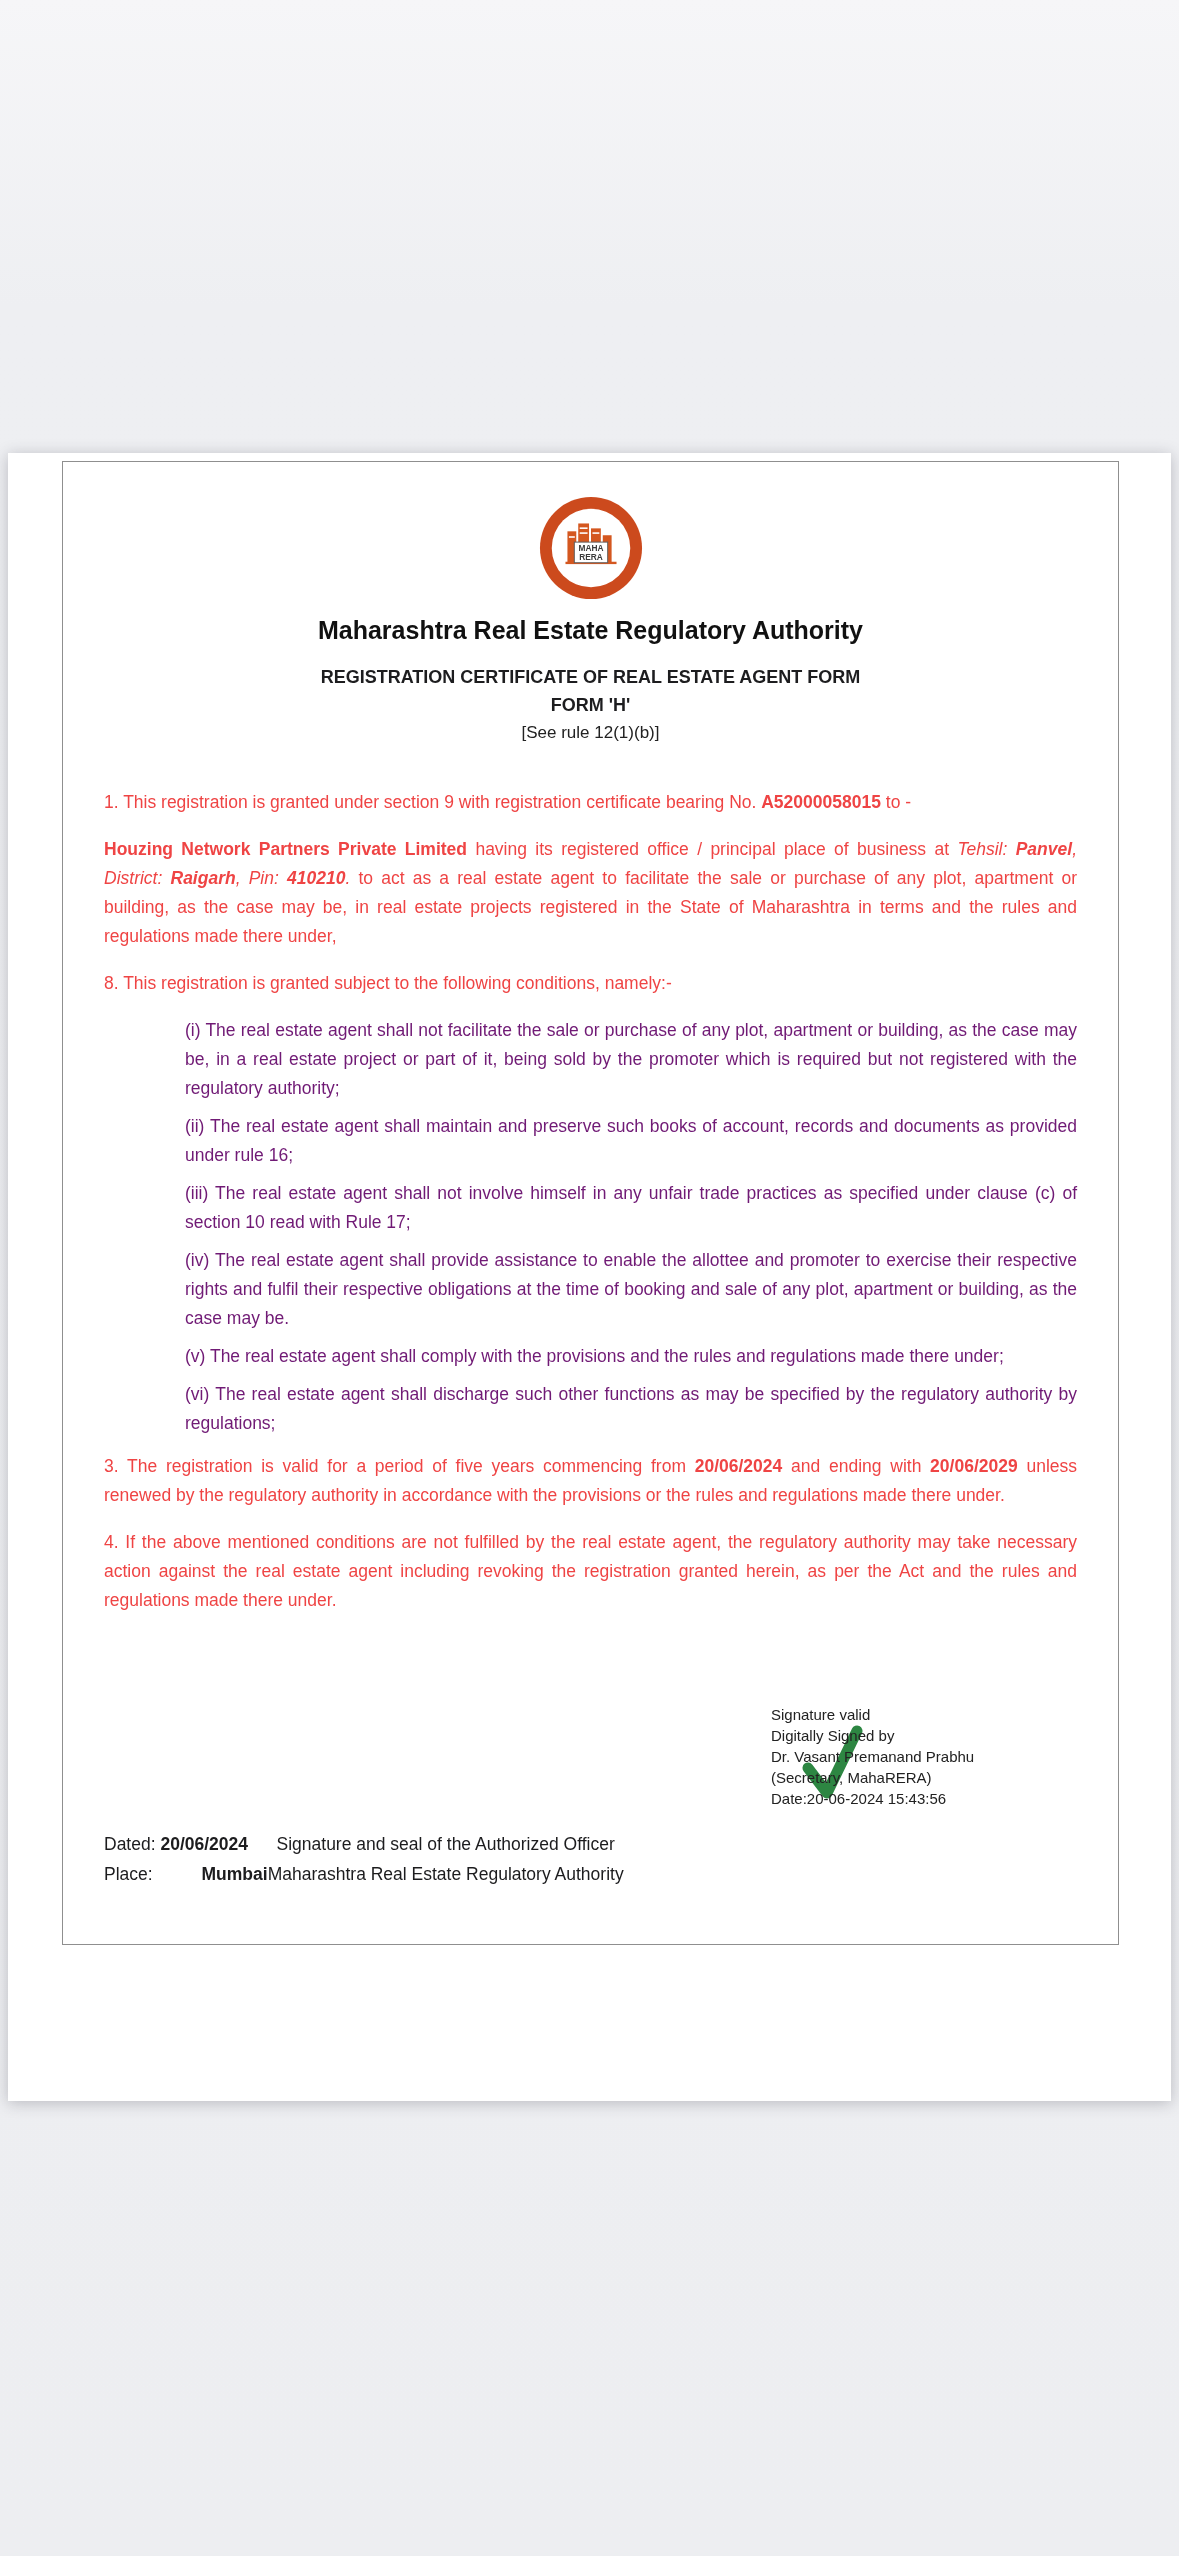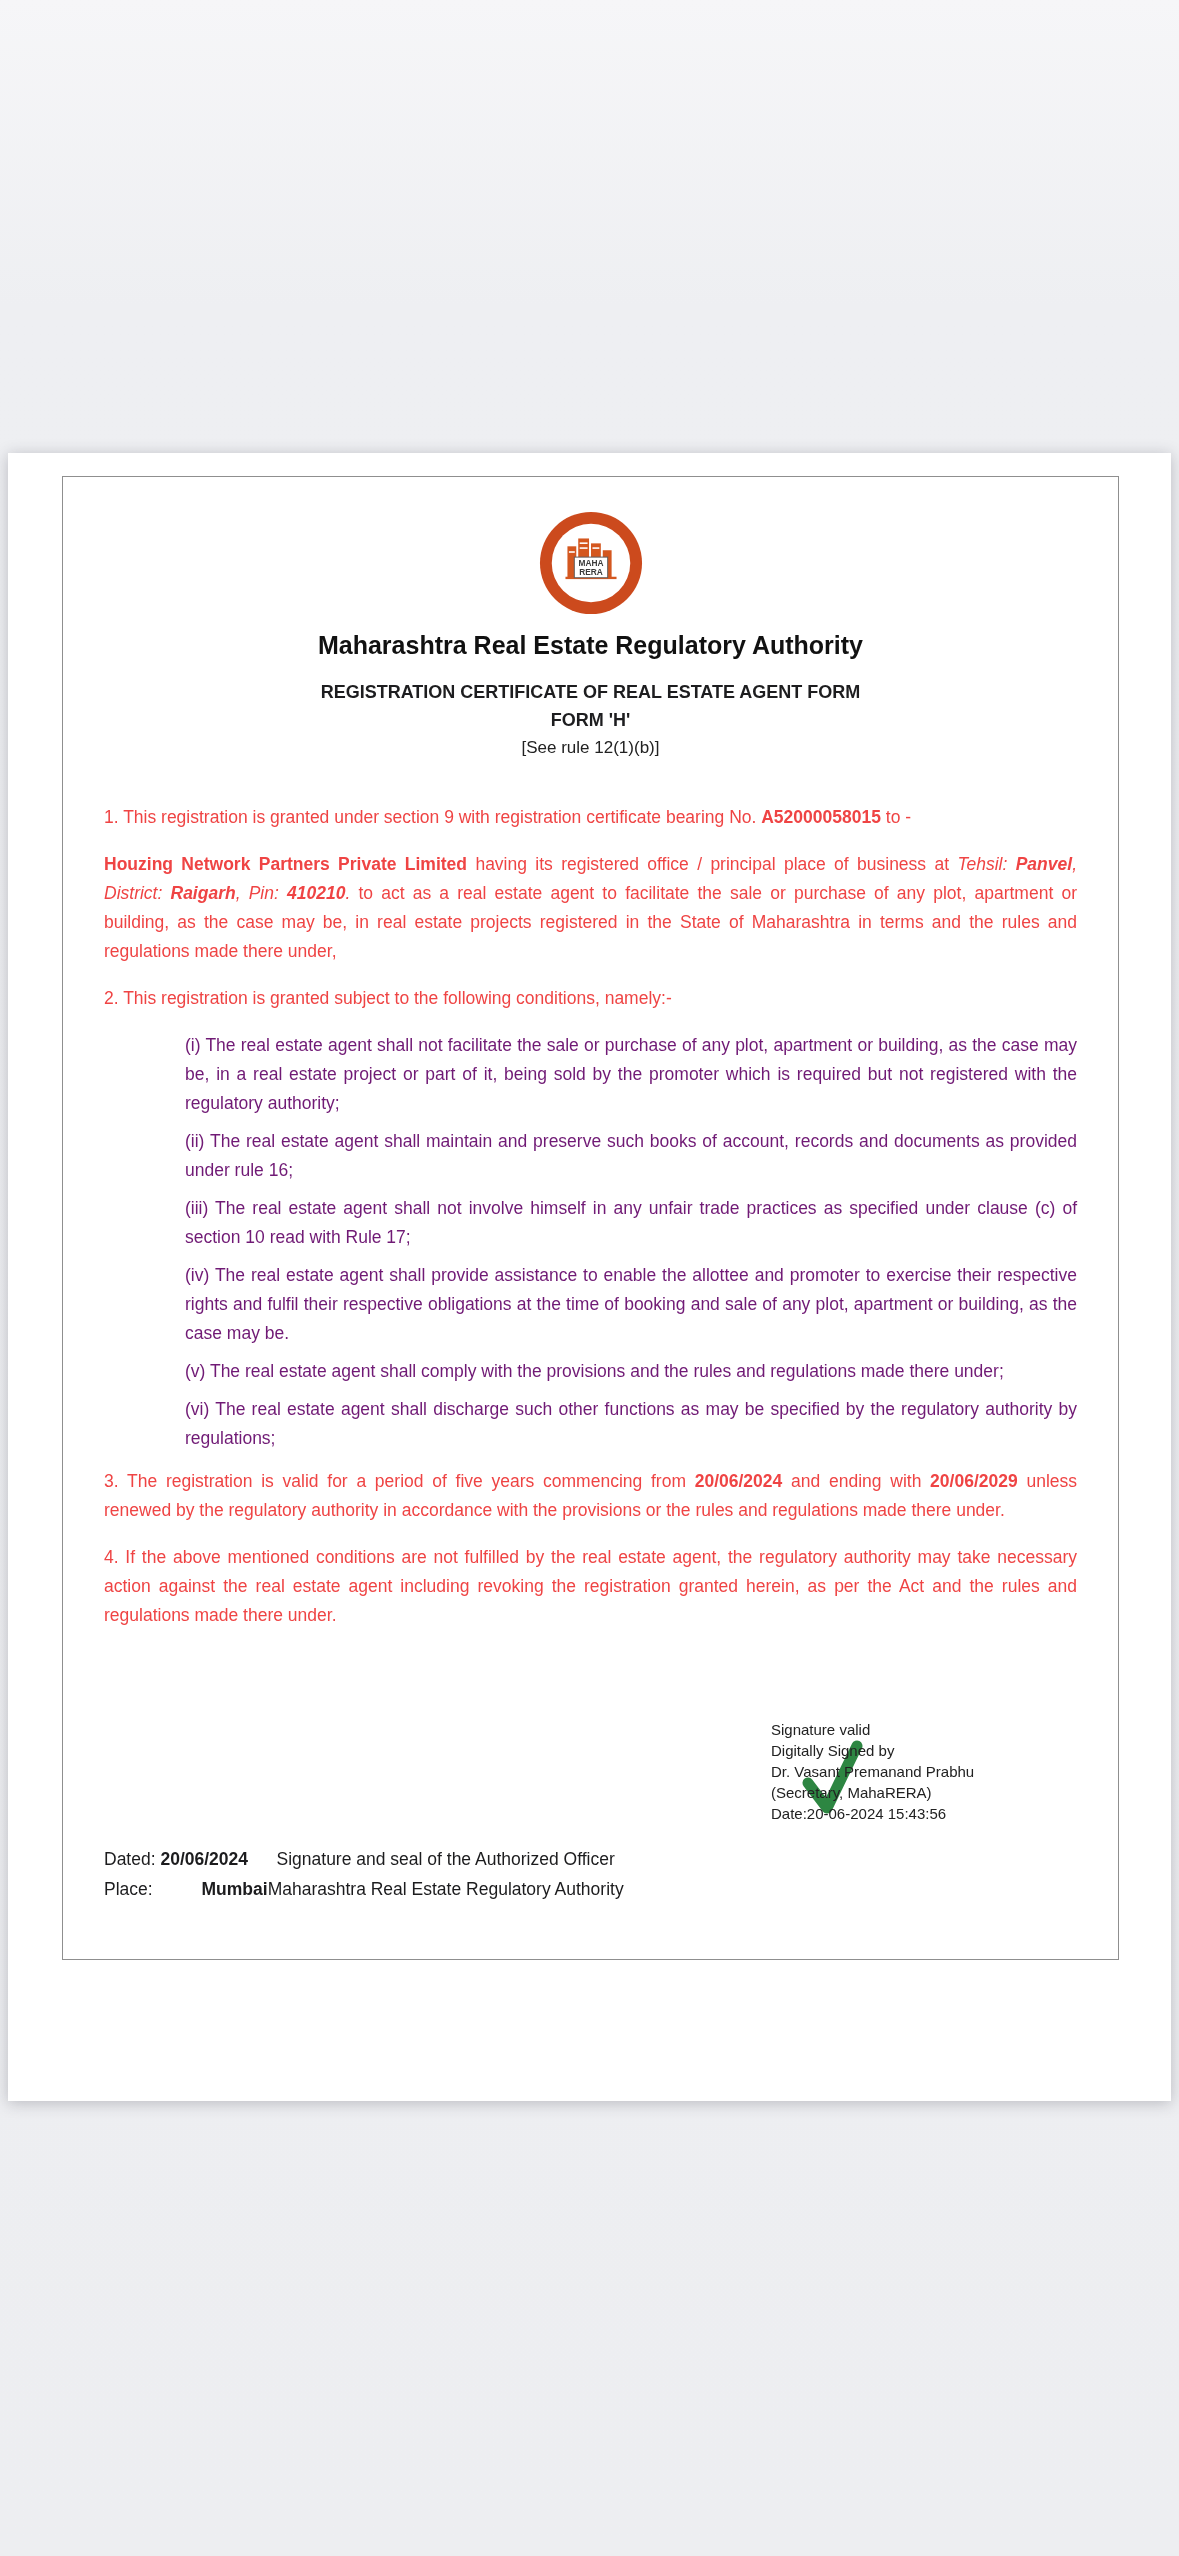--- a/index.html
+++ b/index.html
@@ -13,21 +13,21 @@
   }
   .page {
     position: absolute;
     top: 453px; left: 8px;
     width: 1163px; height: 1648px;
     background: #ffffff;
     box-shadow: 0 2px 14px rgba(50,50,65,.28);
   }
   .frame {
     position: absolute;
-    top: 23px; left: 54px;
+    top: 8px; left: 54px;
     width: 1057px; height: 1484px;
     border: 1px solid #8f8f8f;
   }
   .content { padding: 0 41px; }
   .logo { display: block; margin: 33px auto 0; }
   .title {
     margin-top: 15px;
     text-align: center;
     font-size: 25px;
     font-weight: bold;
@@ -117,21 +117,21 @@
 
       <div class="title">Maharashtra Real Estate Regulatory Authority</div>
       <div class="sub sub-first">REGISTRATION CERTIFICATE OF REAL ESTATE AGENT FORM</div>
       <div class="sub">FORM 'H'</div>
       <div class="rule">[See rule 12(1)(b)]</div>
 
       <div class="gap-lg"></div>
 
       <p class="para"><span>1. This registration is granted under section 9 with registration certificate bearing No. </span><span style="font-weight: bold;">A52000058015</span><span> to -</span></p>
       <p class="para"><span style="font-weight: bold;">Houzing Network Partners Private Limited</span><span> having its registered office / principal place of business at  </span><span style="font-style: italic;">Tehsil: </span><span style="font-weight: bold; font-style: italic;">Panvel</span><span style="font-style: italic;">, </span><span style="font-style: italic;">District: </span><span style="font-weight: bold; font-style: italic;">Raigarh</span><span style="font-style: italic;">, </span><span style="font-style: italic;">Pin: </span><span style="font-weight: bold; font-style: italic;">410210</span><span style="font-style: italic;">. </span><span>to act as a real estate agent to facilitate the sale or purchase of any plot, apartment or building, as the case may be, in real estate projects registered in the State of Maharashtra in terms and the rules and regulations made there under,</span></p>
-      <p class="para">2. This registration is granted subject to the following conditions, namely:-</p>
+      <p class="para">8. This registration is granted subject to the following conditions, namely:-</p>
 
       <div class="conds">
         <p class="cond">(i) The real estate agent shall not facilitate the sale or purchase of any plot, apartment or building, as the case may be, in a real estate project or part of it, being sold by the promoter which is required but not registered with the regulatory authority;</p>
         <p class="cond">(ii) The real estate agent shall maintain and preserve such books of account, records and documents as provided under rule 16;</p>
         <p class="cond">(iii) The real estate agent shall not involve himself in any unfair trade practices as specified under clause (c) of section 10 read with Rule 17;</p>
         <p class="cond">(iv) The real estate agent shall provide assistance to enable the allottee and promoter to exercise their respective rights and fulfil their respective obligations at the time of booking and sale of any plot, apartment or building, as the case may be.</p>
         <p class="cond">(v) The real estate agent shall comply with the provisions and the rules and regulations made there under;</p>
         <p class="cond">(vi) The real estate agent shall discharge such other functions as may be specified by the regulatory authority by regulations;</p>
       </div>
 

